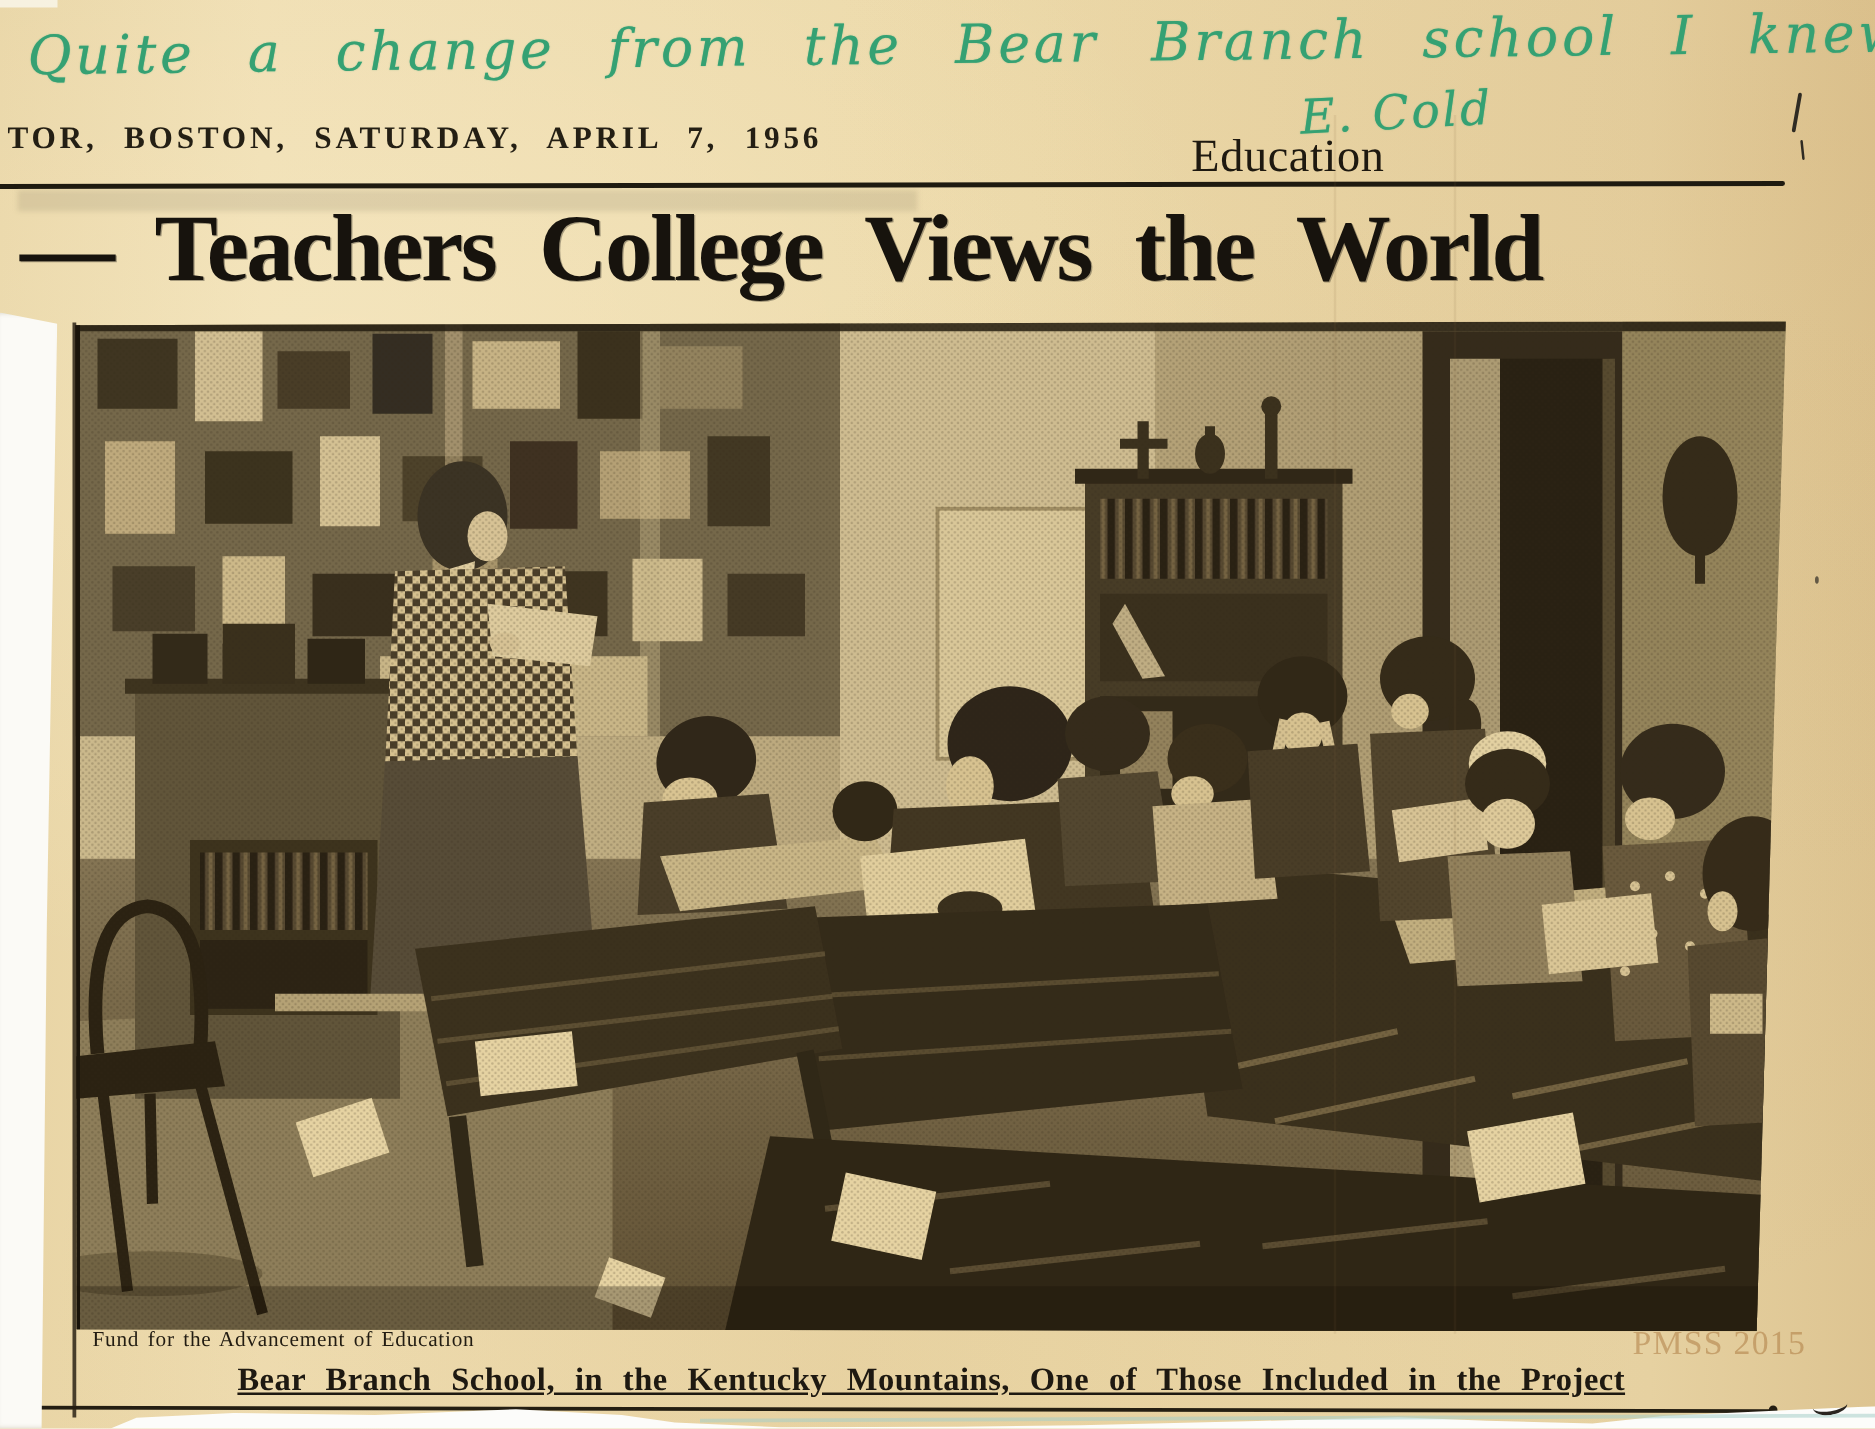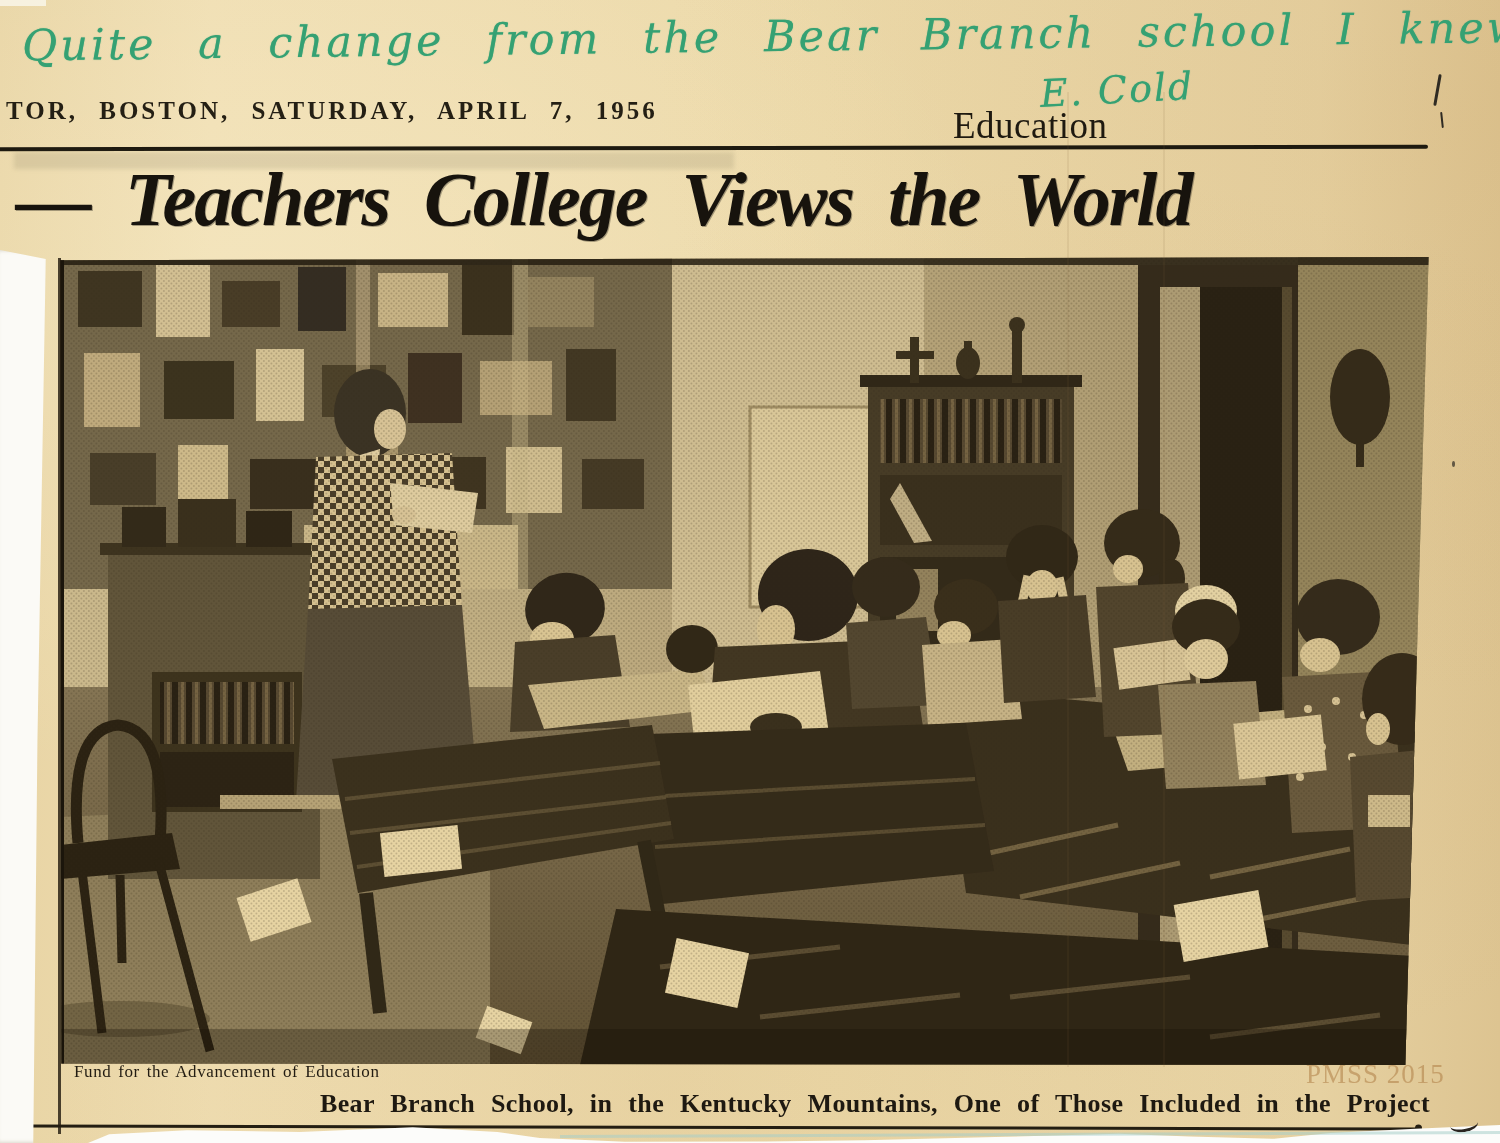--- a/index.html
+++ b/index.html
@@ -24,31 +24,31 @@
     letter-spacing:3px;word-spacing:25px;transform:rotate(-.7deg);}
   #hand-sig{left:1040px;top:68px;font-size:38px;letter-spacing:2px;transform:rotate(-3deg);}
   
   #dateline{left:6px;top:97px;font-size:25px;font-weight:bold;color:#241f14;
     letter-spacing:3px;word-spacing:12px;white-space:nowrap;}
   #section-label{left:953px;top:104px;font-size:37px;font-weight:normal;color:#1e1910;letter-spacing:.5px;}
   #masthead-rule{left:0;top:146px;width:1428px;height:4px;background:#1e1a10;border-radius:0 3px 3px 0;transform:rotate(-.1deg);}
   #ghost-band{left:14px;top:152px;width:720px;height:17px;background:rgba(115,104,82,.16);filter:blur(2px);}
   
   #headline{left:16px;top:158px;width:1430px;font-size:76px;line-height:1.08;
-    font-weight:bold;font-style:italic;color:#17130d;letter-spacing:-2px;word-spacing:18px;
+    font-weight:bold;color:#17130d;letter-spacing:-2px;word-spacing:18px;
     white-space:nowrap;text-shadow:1px 1px 0 rgba(23,19,13,.35);}
   
   #photo{left:60px;top:257px;width:1370px;height:808px;
     clip-path:polygon(0 .4%,99.9% 0,99.3% 34%,98.2% 100%,.1% 99.8%);
     box-shadow:0 0 0 1px rgba(40,32,18,.4);}
   #photo svg{display:block;}
   
   #credit{left:74px;top:1062px;font-size:17px;font-weight:normal;color:#221c12;letter-spacing:.6px;word-spacing:2px;}
-  #caption{left:60px;top:1089px;width:1370px;text-align:right;font-size:26px;font-weight:bold;
-    color:#1e1911;letter-spacing:.4px;word-spacing:9px;white-space:nowrap;}
+  #caption{left:60px;top:1089px;width:1370px;text-align:center;font-size:26px;font-weight:bold;
+    color:#1e1911;letter-spacing:.4px;word-spacing:9px;white-space:nowrap;text-decoration:underline;}
   #watermark{left:1306px;top:1059px;font-size:27px;color:rgba(169,118,60,.50);letter-spacing:1px;text-align:right;}
   #bottom-rule{left:24px;top:1126px;width:1394px;height:3px;background:#241e12;transform:rotate(.12deg);border-radius:2px;}
   #bottom-rule::after{content:"";position:absolute;right:-4px;top:-3px;width:7px;height:7px;border-radius:50%;background:#241e12;}
   
   #edge-white-left{left:0;top:250px;width:52px;height:893px;background:#fbfaf6;
     clip-path:polygon(0 0,88% 1%,72% 55%,64% 100%,0 100%);
     box-shadow:inset -3px 0 4px rgba(120,105,70,.35);}
   #edge-white-bottom{left:88px;top:1120px;width:1412px;height:23px;background:#fcfcfa;
     clip-path:polygon(0 100%,1.5% 62%,7% 45%,15% 52%,23% 32%,29% 52%,32% 78%,38% 95%,48% 93%,55% 88%,65% 73%,73% 60%,78% 72%,84% 82%,88% 56%,94% 38%,100% 22%,100% 100%);}
   #cyan-sliver{left:560px;top:1133px;width:940px;height:3px;background:rgba(165,205,200,.55);transform:rotate(-.25deg);}

